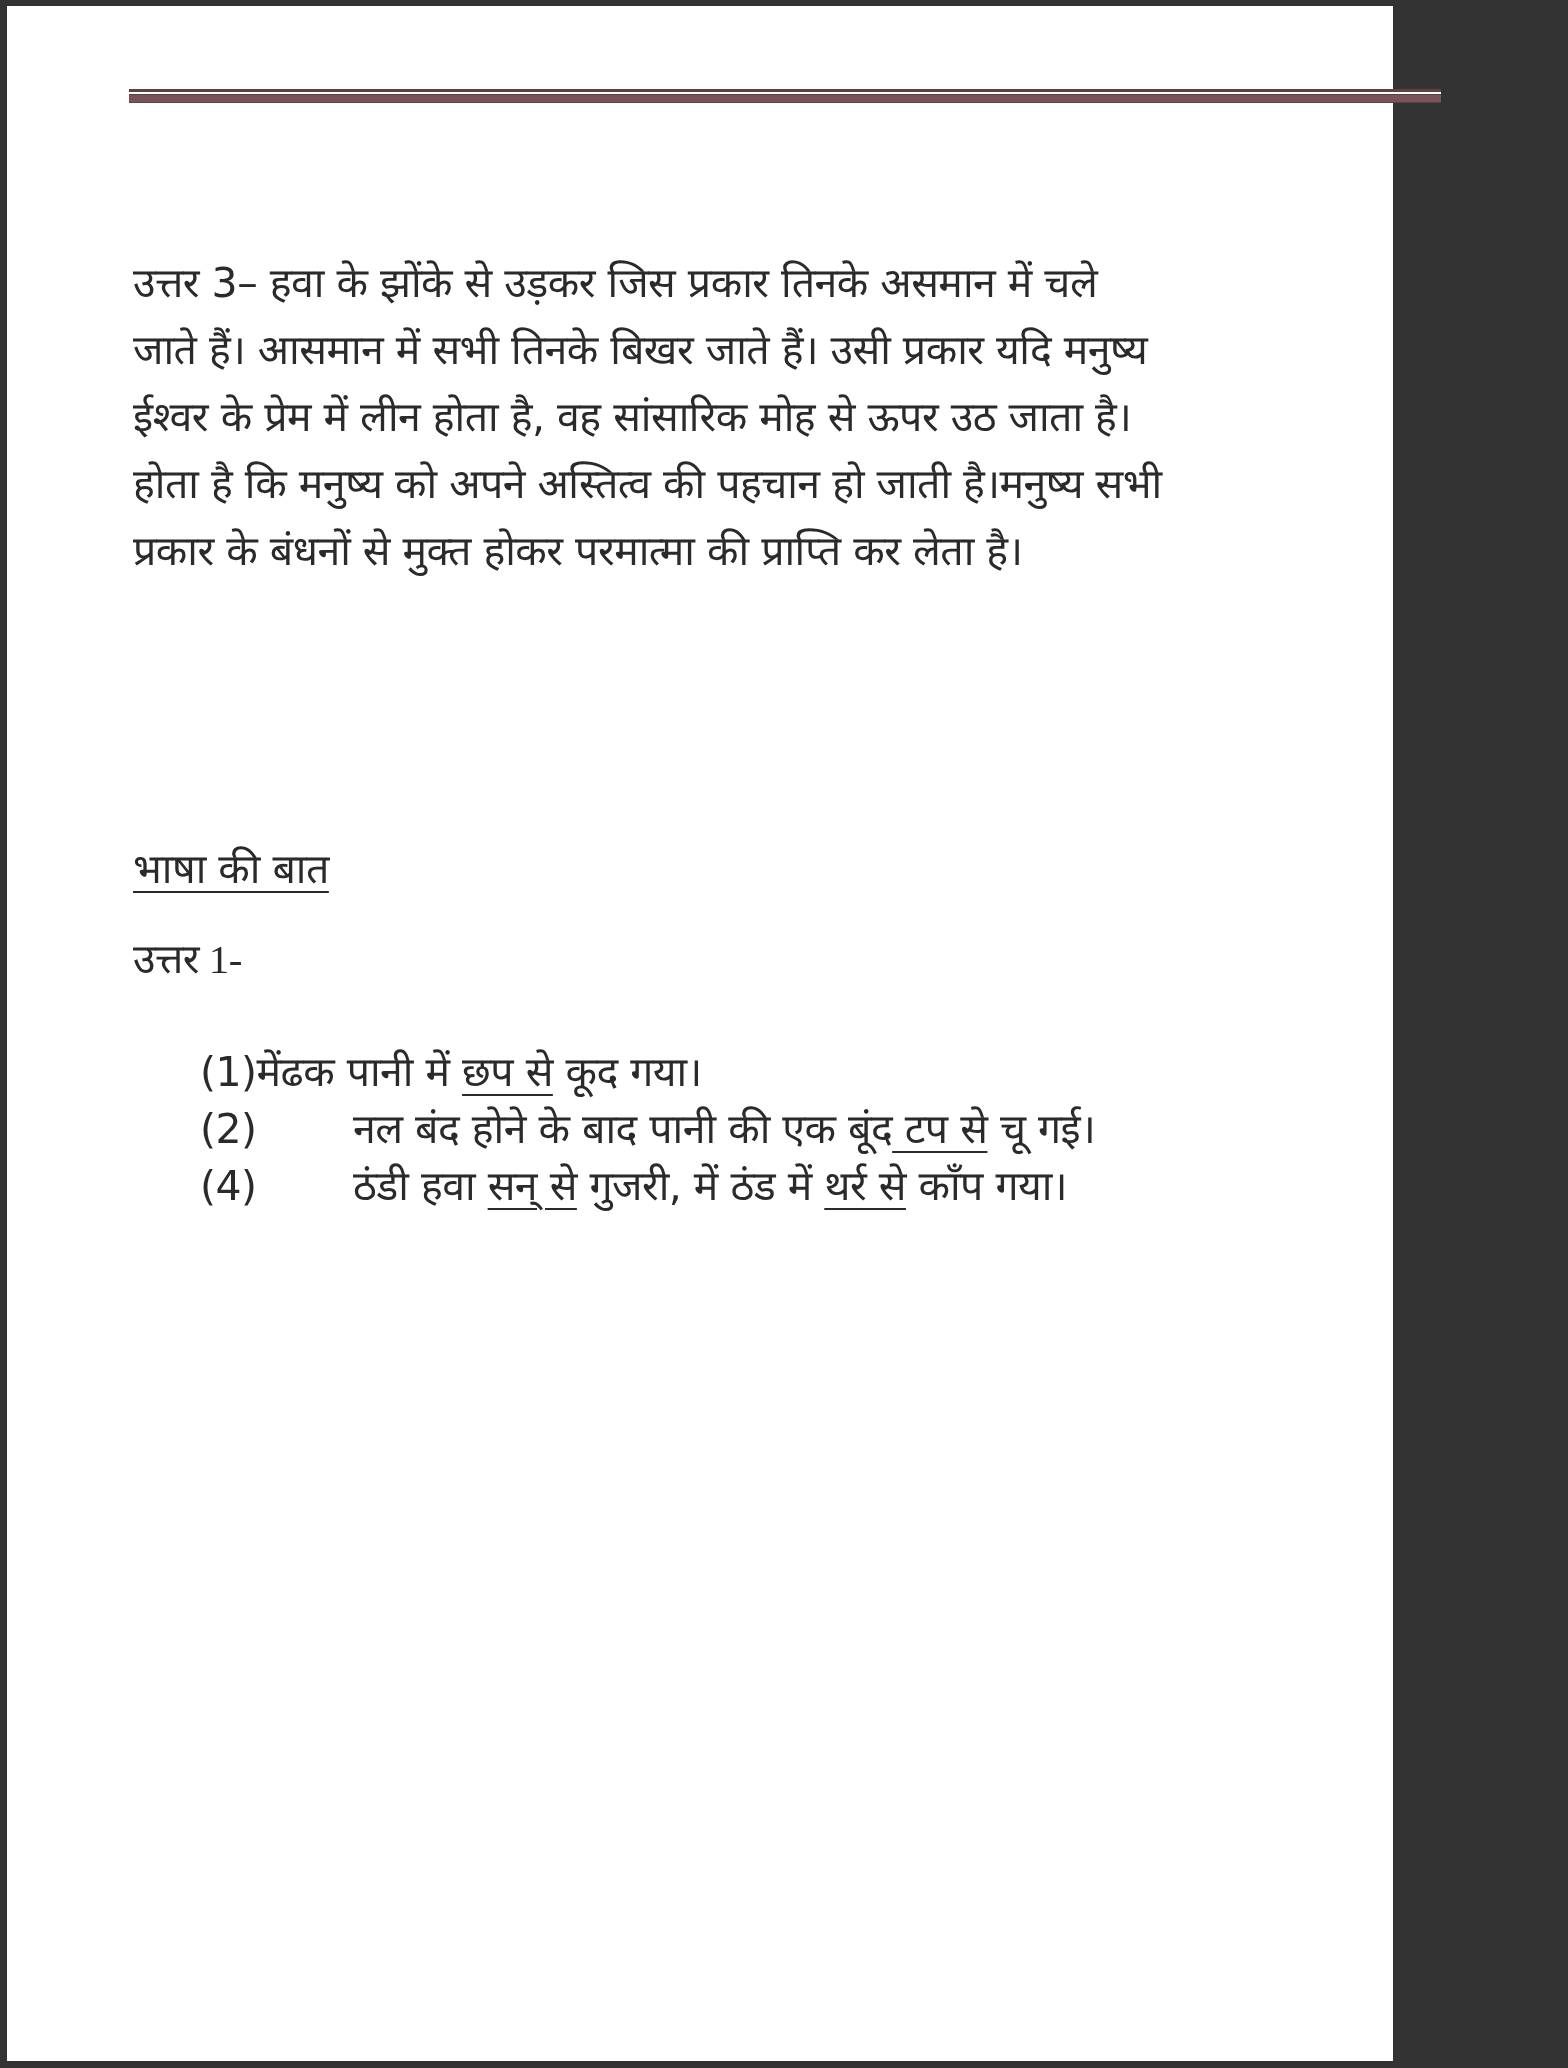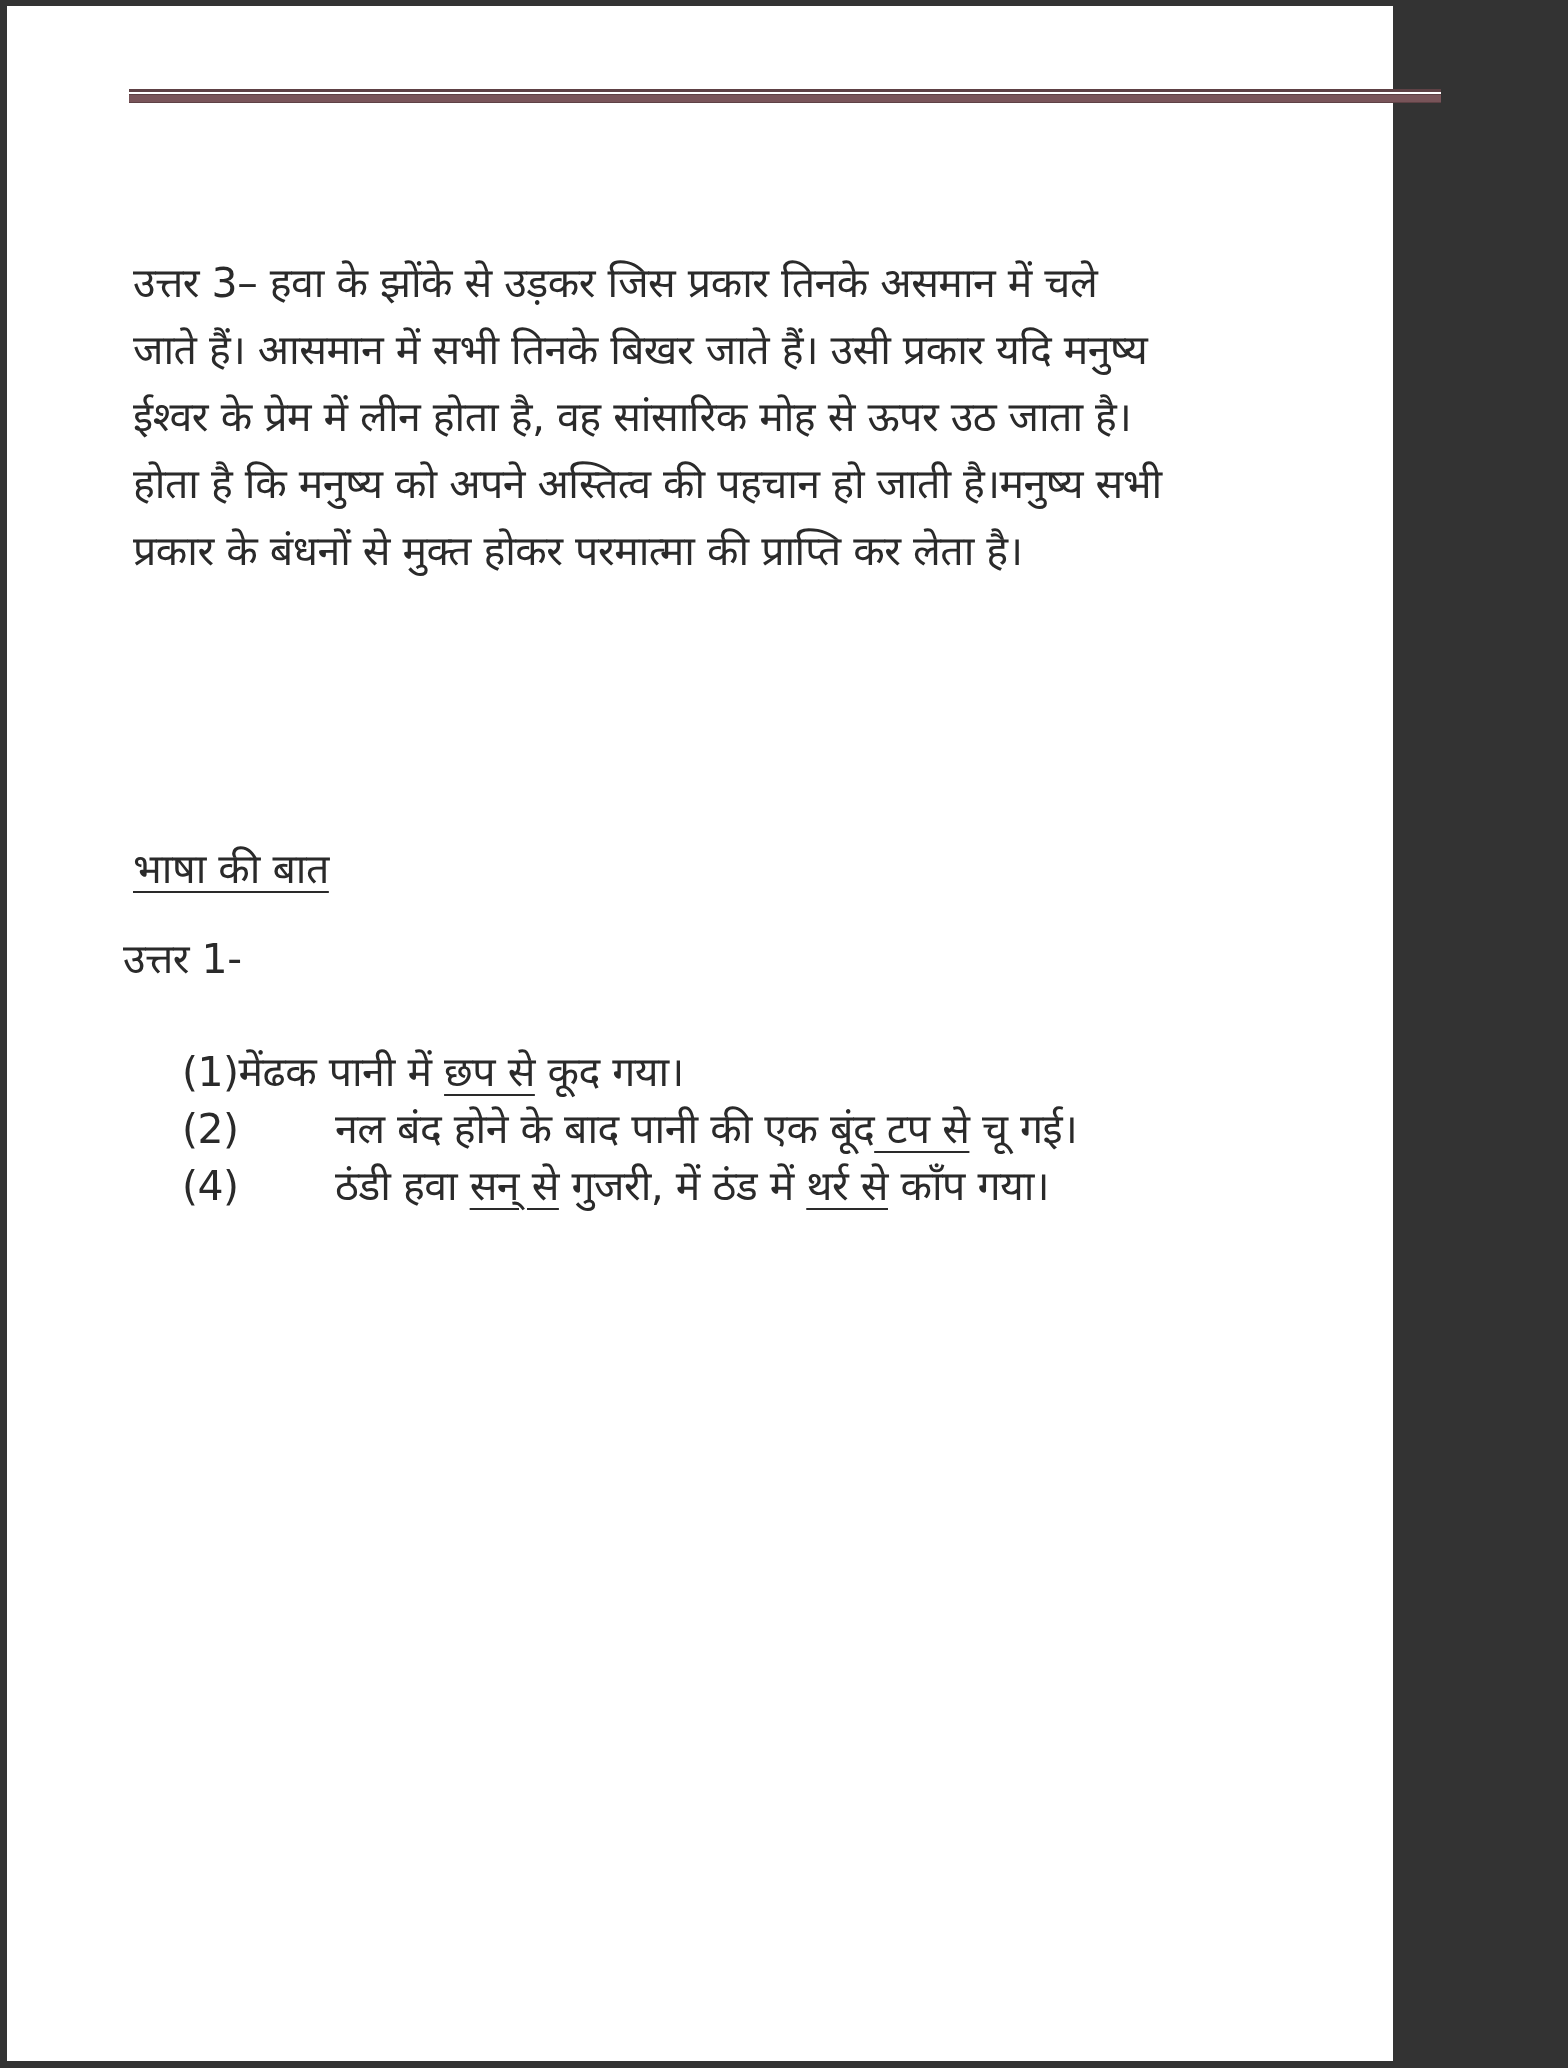--- a/index.html
+++ b/index.html
@@ -63,27 +63,28 @@
       left: 126px;
       top: 830px;
       text-decoration: underline;
       text-underline-offset: 8px;
       text-decoration-thickness: 2px;
       white-space: nowrap;
       text-align: right;
     }
     .answer-label {
       position: absolute;
-      left: 116px;
+      left: 126px;
       top: 920px;
       white-space: nowrap;
+      font-family: Liberation Serif, serif;
     }
     .list {
       position: absolute;
-      left: 175px;
+      left: 193px;
       top: 1038px;
       width: 1250px;
     }
     .list .item {
       display: block;
       height: 57px;
       line-height: 57px;
       white-space: nowrap;
       position: relative;
     }

